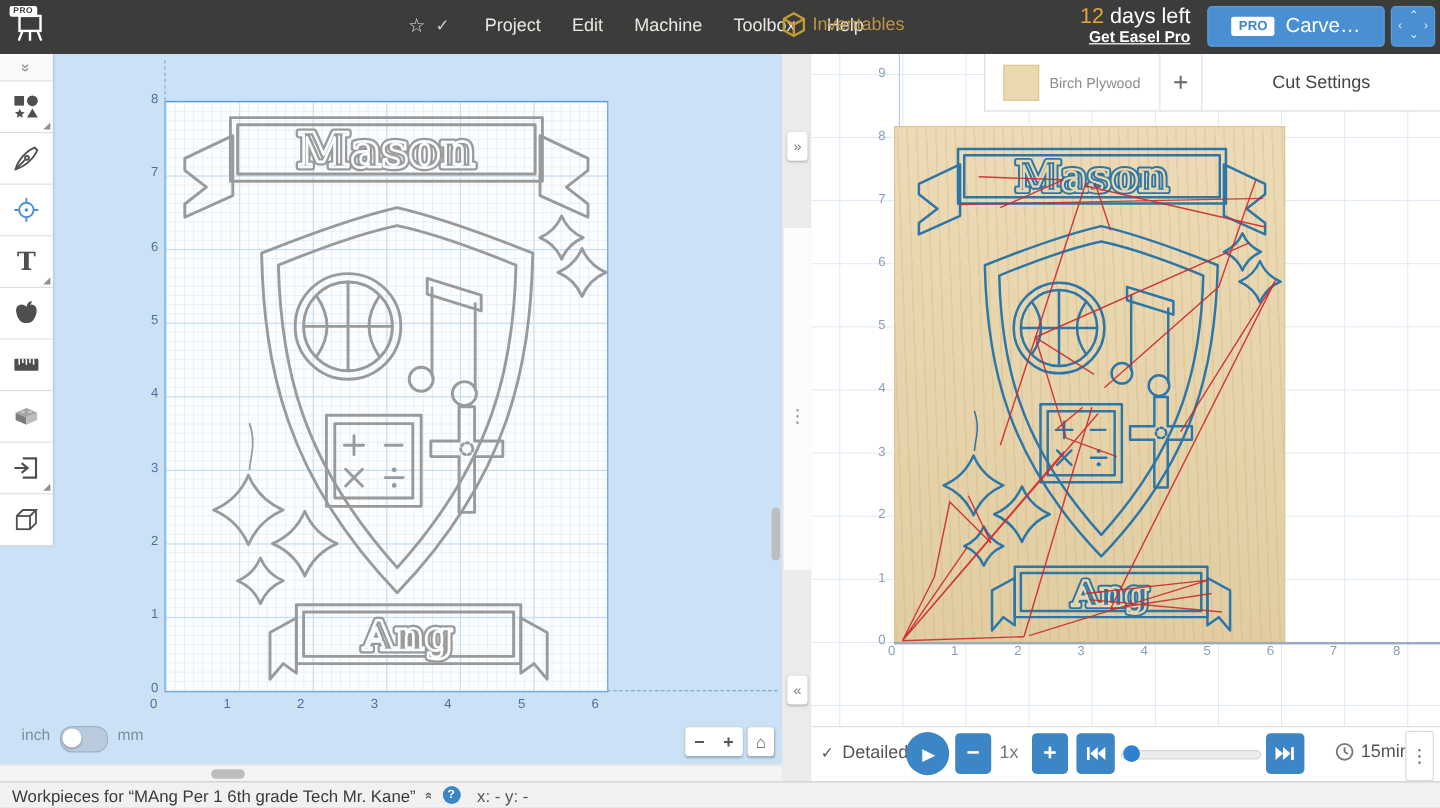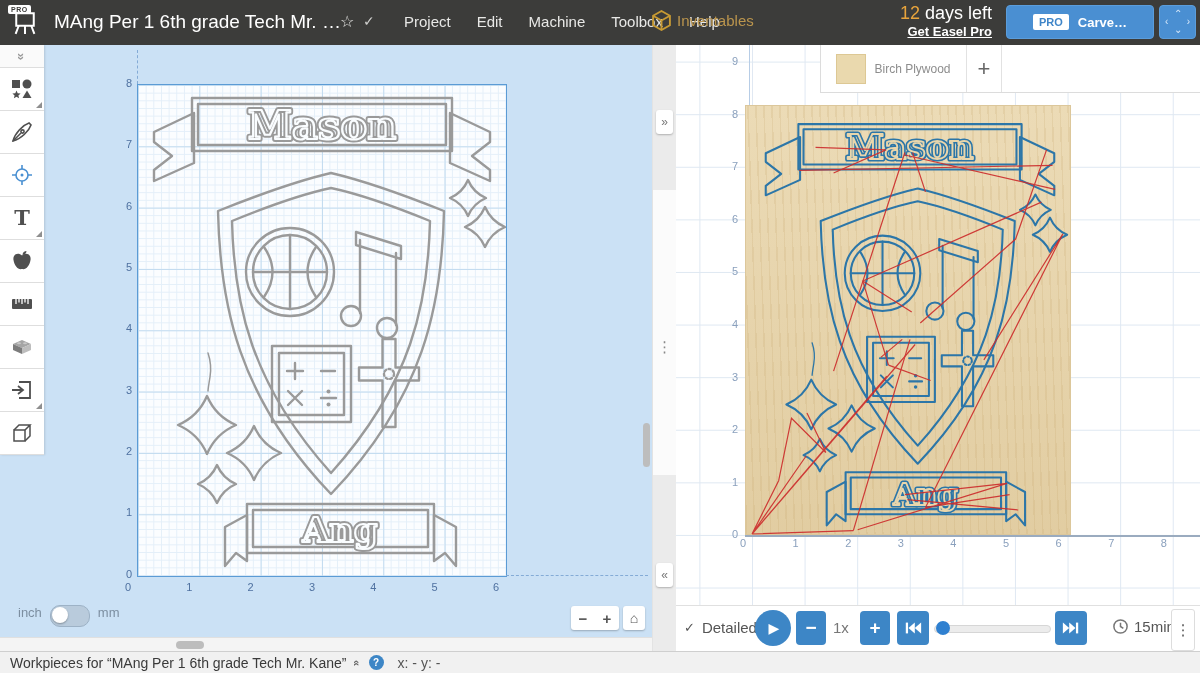--- a/index.html
+++ b/index.html
@@ -19,21 +19,21 @@
   .brand{position:absolute;left:652px;top:10px;display:flex;align-items:center;gap:6px;}
   .brand span{color:#bb954d;font-size:15px;}
   .trial{position:absolute;right:208px;top:5px;text-align:right;line-height:17px;}
   .trial .days{color:#fff;font-size:18px;}
   .trial .num{color:#e8a43c;}
   .trial a{color:#fff;font-size:13px;font-weight:bold;text-decoration:underline;cursor:pointer;}
   .carve-btn{position:absolute;right:46px;top:5px;width:148px;height:34px;background:#4a8fd2;
       border:1px solid #5b9ddb;border-radius:4px;display:flex;align-items:center;justify-content:center;
       gap:9px;cursor:pointer;box-sizing:border-box;}
   .pro-chip{background:#fff;color:#3f85c8;font-size:11px;font-weight:bold;padding:2px 6px;border-radius:2px;}
-  .carve-btn .lbl{color:#fff;font-size:13px;font-weight:bold;}
+  .carve-btn .lbl{color:#fff;font-size:17px;}
   .jog-btn{position:absolute;right:4px;top:5px;width:37px;height:34px;background:#4a8fd2;
       border:1px solid #5b9ddb;border-radius:4px;cursor:pointer;box-sizing:border-box;}
   .jog-btn span{position:absolute;color:#d9e9fa;font-size:10px;line-height:10px;}
   .jog-up{left:14px;top:3px;} .jog-down{left:14px;bottom:3px;}
   .jog-left{left:5px;top:11px;} .jog-right{right:5px;top:11px;}
 
   
   #left-toolbar{position:absolute;left:0;top:45px;width:44px;z-index:30;
       box-shadow:1px 0 2px rgba(0,0,0,.12);}
   .tool-tile{position:relative;width:44px;height:42px;background:#fff;border-bottom:1px solid #dedede;
@@ -212,21 +212,20 @@
 </svg>
 
 <div id="topbar">
   <div class="logo-wrap">
     <svg width="30" height="30" viewBox="0 0 24 24" fill="none" stroke="#fff" stroke-width="1.6">
       <rect x="5" y="5" width="14" height="10"></rect>
       <path d="M12 5 V2.5 M7 15 L4.5 21.5 M17 15 L19.5 21.5 M12 15 V21.5"></path>
     </svg>
     <span class="logo-badge">PRO</span>
   </div>
-  <div class="app-title">MAng Per 1 6th grade Tech Mr. …</div>
   <span class="star-icon">☆</span>
   <span class="check-icon">✓</span>
   <div id="menu-bar">
       <span class="menu-item">Project</span>
       <span class="menu-item">Edit</span>
       <span class="menu-item">Machine</span>
       <span class="menu-item">Toolbox</span>
       <span class="menu-item">Help</span>
     </div>
   <div class="brand">
@@ -400,20 +399,23 @@
   <div id="material-bar">
     <div class="mat-sec mat-material">
       <div class="swatch"></div>
       <div class="mat-stack">
         <div class="mat-label">Birch Plywood</div>
       </div>
     </div>
     <div class="mat-sec mat-plus">
         <span>+</span>
       </div>
+    <div class="mat-sec mat-cut">
+        <span>Cut Settings</span>
+      </div>
   </div>
 <span class="ruler-label rl-right" style="left: 40px; top: 10px;">9</span>
     <span class="ruler-label rl-right" style="left: 40px; top: 62.6px;">8</span>
     <span class="ruler-label rl-right" style="left: 40px; top: 115.2px;">7</span>
     <span class="ruler-label rl-right" style="left: 40px; top: 167.8px;">6</span>
     <span class="ruler-label rl-right" style="left: 40px; top: 220.4px;">5</span>
     <span class="ruler-label rl-right" style="left: 40px; top: 273px;">4</span>
     <span class="ruler-label rl-right" style="left: 40px; top: 325.6px;">3</span>
     <span class="ruler-label rl-right" style="left: 40px; top: 378.2px;">2</span>
     <span class="ruler-label rl-right" style="left: 40px; top: 430.8px;">1</span>

